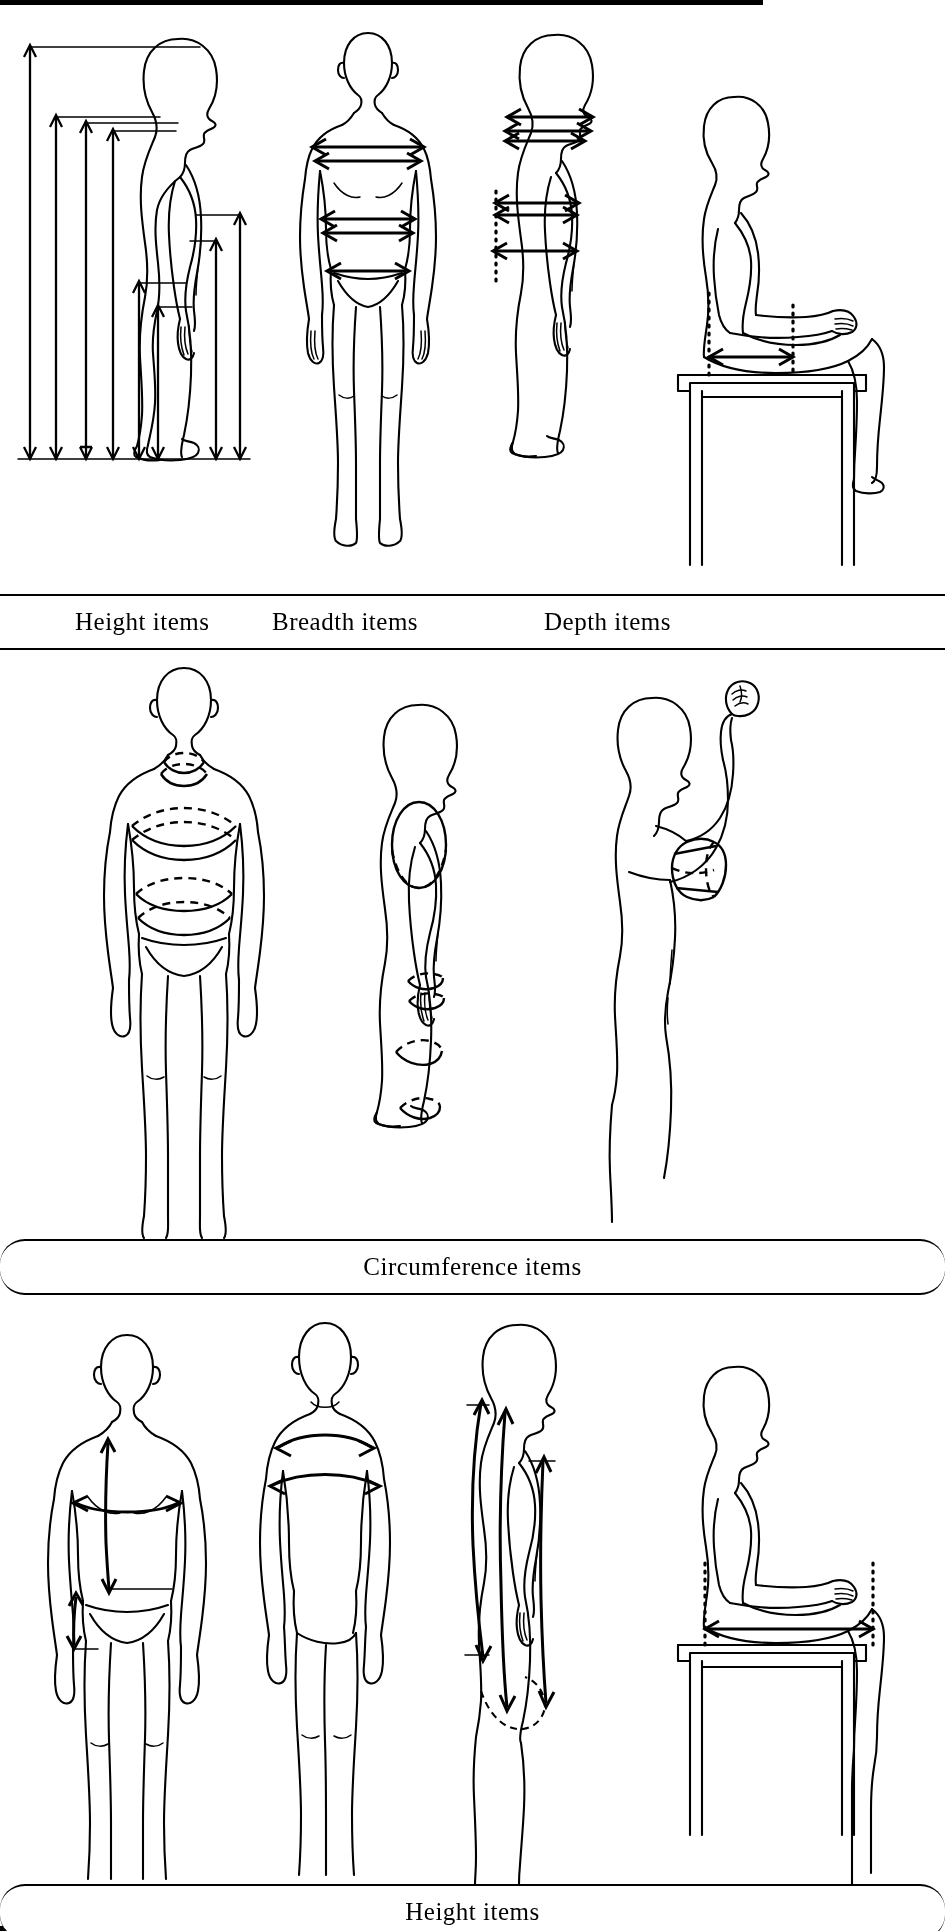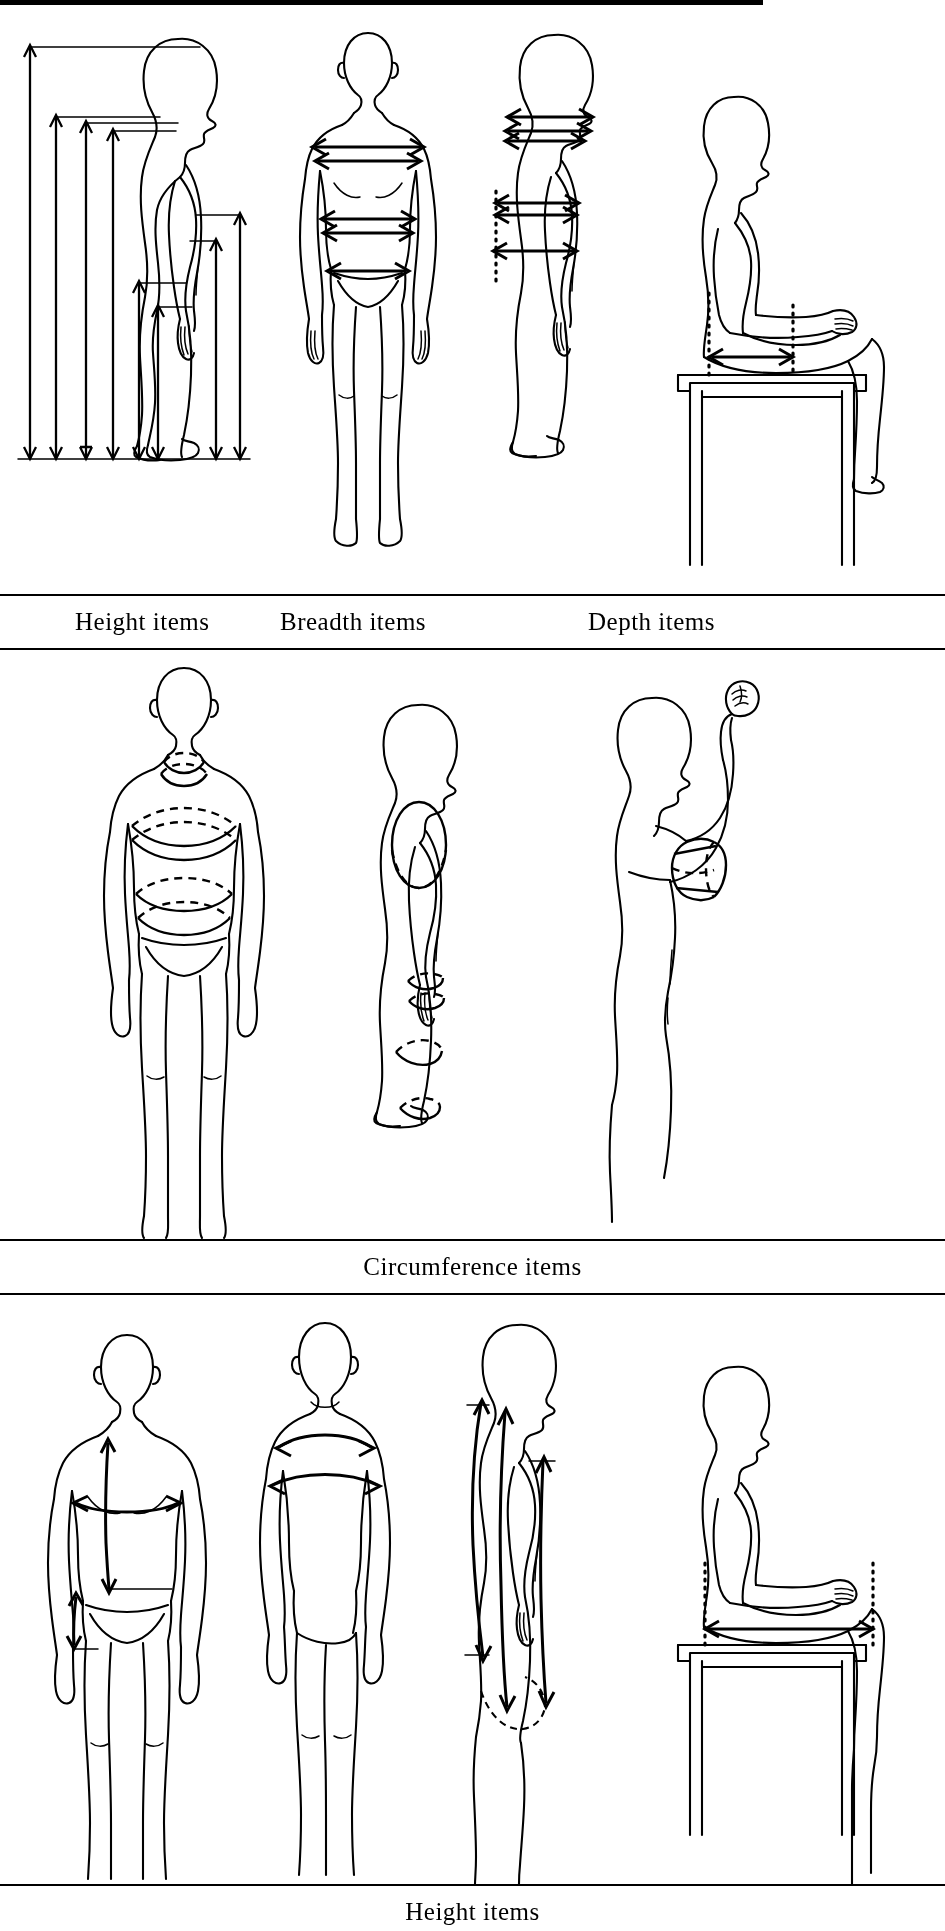--- a/index.html
+++ b/index.html
@@ -17,21 +17,21 @@
   }
   .panel-row{position:relative;width:945px;box-sizing:border-box;background:#fff;}
   .row-h{height:589px;}
   .row-c{height:589px;}
   .row-l{height:589px;}
   .label-row{
     position:relative;width:945px;height:56px;
     border-top:2px solid #000;border-bottom:2px solid #000;
     box-sizing:border-box;background:#fff;
   }
-  .label-row.single{border-bottom:2px solid #000;}
+  .label-row.single{border-bottom:2px solid #000;border-radius:25px;}
   .lbl{
     position:absolute;top:50%;transform:translateY(-50%);
     font-size:25px;letter-spacing:.5px;white-space:nowrap;
   }
   .lbl.center{left:50%;transform:translate(-50%,-50%);}
   .fig{position:absolute;top:0;}
   svg{display:block;overflow:visible;}
   .ln{fill:none;stroke:#000;stroke-width:2.1;stroke-linejoin:round;stroke-linecap:round;}
   .ln-t{fill:none;stroke:#000;stroke-width:1.5;stroke-linecap:round;}
   .arw{fill:none;stroke:#000;stroke-width:2.3;stroke-linecap:butt;}
@@ -333,22 +333,22 @@
         <path class="arw-b" d="M107,344 L121,352 L107,360"></path>
 
         <path class="dot" d="M37,288 L37,370"></path>
         <path class="dot" d="M121,300 L121,372"></path>
       </svg>
     </div>
   </div>
 
   <div class="label-row">
     <div class="lbl" style="left:75px;">Height  items</div>
-    <div class="lbl" style="left:280px;">Breadth  items</div>
-    <div class="lbl" style="left:588px;">Depth  items</div>
+    <div class="lbl" style="left:272px;">Breadth  items</div>
+    <div class="lbl" style="left:544px;">Depth  items</div>
   </div>
 
   <div class="panel-row row-c">
 
     <div class="fig" style="left:60px;">
       <svg width="250" height="589" viewBox="0 0 250 589">
 
         <path class="ln" d="M124,18 C108,18 97,31 97,50 C97,66 104,79 113,85
           C116,87 117,91 116,96 C115,101 112,103 108,105"></path>
         <path class="ln" d="M124,18 C140,18 151,31 151,50 C151,66 144,79 135,85

